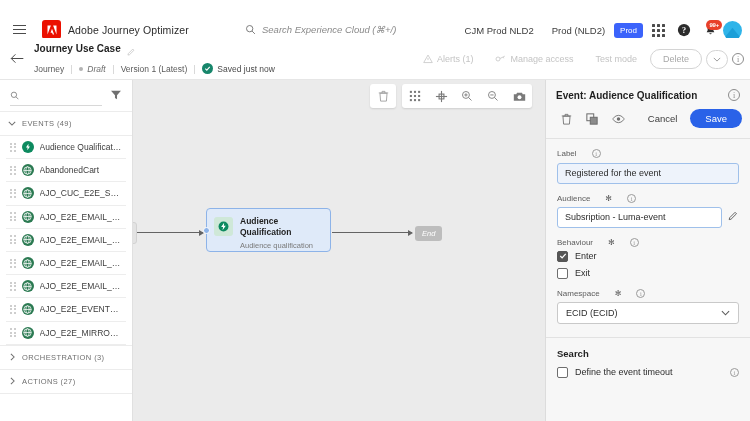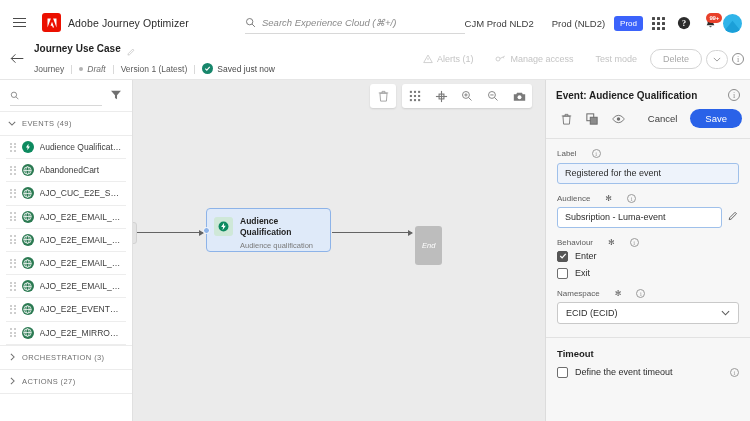--- a/index.html
+++ b/index.html
@@ -6,21 +6,21 @@
   html, body {
     width: 750px; height: 421px;
     font-family: "Liberation Sans", sans-serif;
     background: #ffffff;
     overflow: hidden;
   }
   body { position: relative; }
 
   
   #unified-header {
-    position: absolute; top: 4px; left: 0; width: 750px; height: 38px;
+    position: absolute; top: 11px; left: 0; width: 750px; height: 38px;
     background: #fff; border-bottom: 1px solid #e6e6e6;
     display: flex; align-items: center;
   }
   .hamburger {
     width: 38px; height: 38px; display: flex; align-items: center;
     justify-content: center; cursor: pointer;
   }
   .hamburger span {
     display: block; width: 13px; height: 1.5px; background: #4b4b4b;
     box-shadow: 0 -4px 0 #4b4b4b, 0 4px 0 #4b4b4b;
@@ -189,21 +189,21 @@
   .node-icon {
     width: 19px; height: 19px; border-radius: 3px; background: #cfe8d8;
     display: flex; align-items: center; justify-content: center; flex: 0 0 auto;
     margin-top: 1px;
   }
   .node-title { font-size: 8.5px; font-weight: bold; color: #1f1f1f; line-height: 1.28; }
   .node-sub { font-size: 7.5px; color: #7a7a7a; margin-top: 3px; }
 
   .end-pill {
     position: absolute; left: 282px; top: 146px; background: #bdbdbd; color: #fff;
-    font-size: 7.5px; border-radius: 3px; padding: 15px 7px; cursor: pointer; font-style: italic;
+    font-size: 7.5px; border-radius: 3px; padding: 3px 7px; cursor: pointer; font-style: italic;
   }
   .edge {
     position: absolute; height: 1.4px; background: #636363;
   }
   .edge::after {
     content: ""; position: absolute; right: -1px; top: -2.3px;
     border-left: 5px solid #636363; border-top: 3px solid transparent;
     border-bottom: 3px solid transparent;
   }
   .stub-left {
@@ -788,19 +788,19 @@
       <div class="select-box">
         <span>ECID (ECID)</span>
         <svg width="9" height="6" viewBox="0 0 10 6">
           <polyline points="1,1 5,5 9,1" fill="none" stroke="#5c5c5c" stroke-width="1.2"></polyline>
         </svg>
       </div>
     </div>
   </div>
 
   <div class="sect-divider"></div>
-  <div class="sect-title">Timeout</div>
+  <div class="sect-title">Search</div>
   <div class="timeout-row">
     <span class="cb"></span>
     <span class="cb-label">Define the event timeout</span>
     <span class="mini-i">i</span>
   </div>
 </div>
 
 </body></html>

